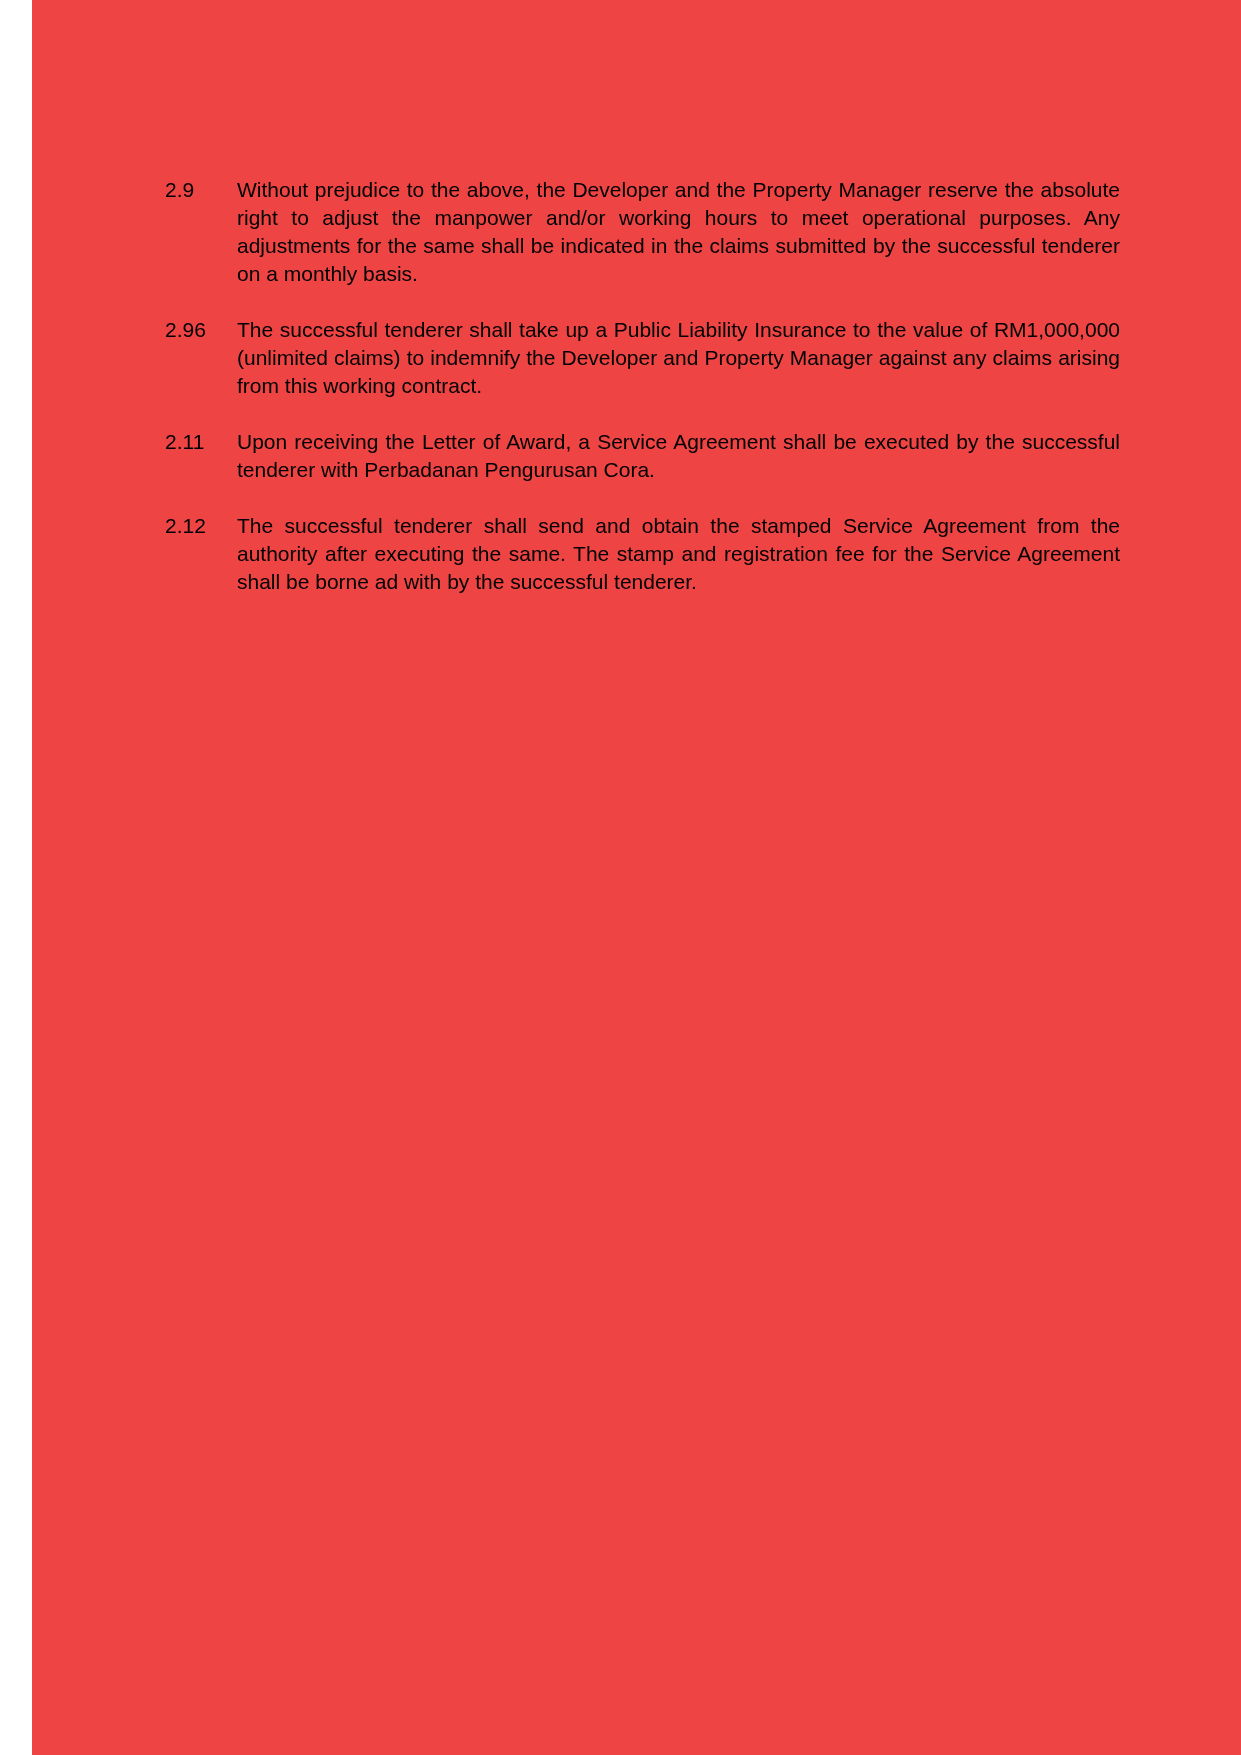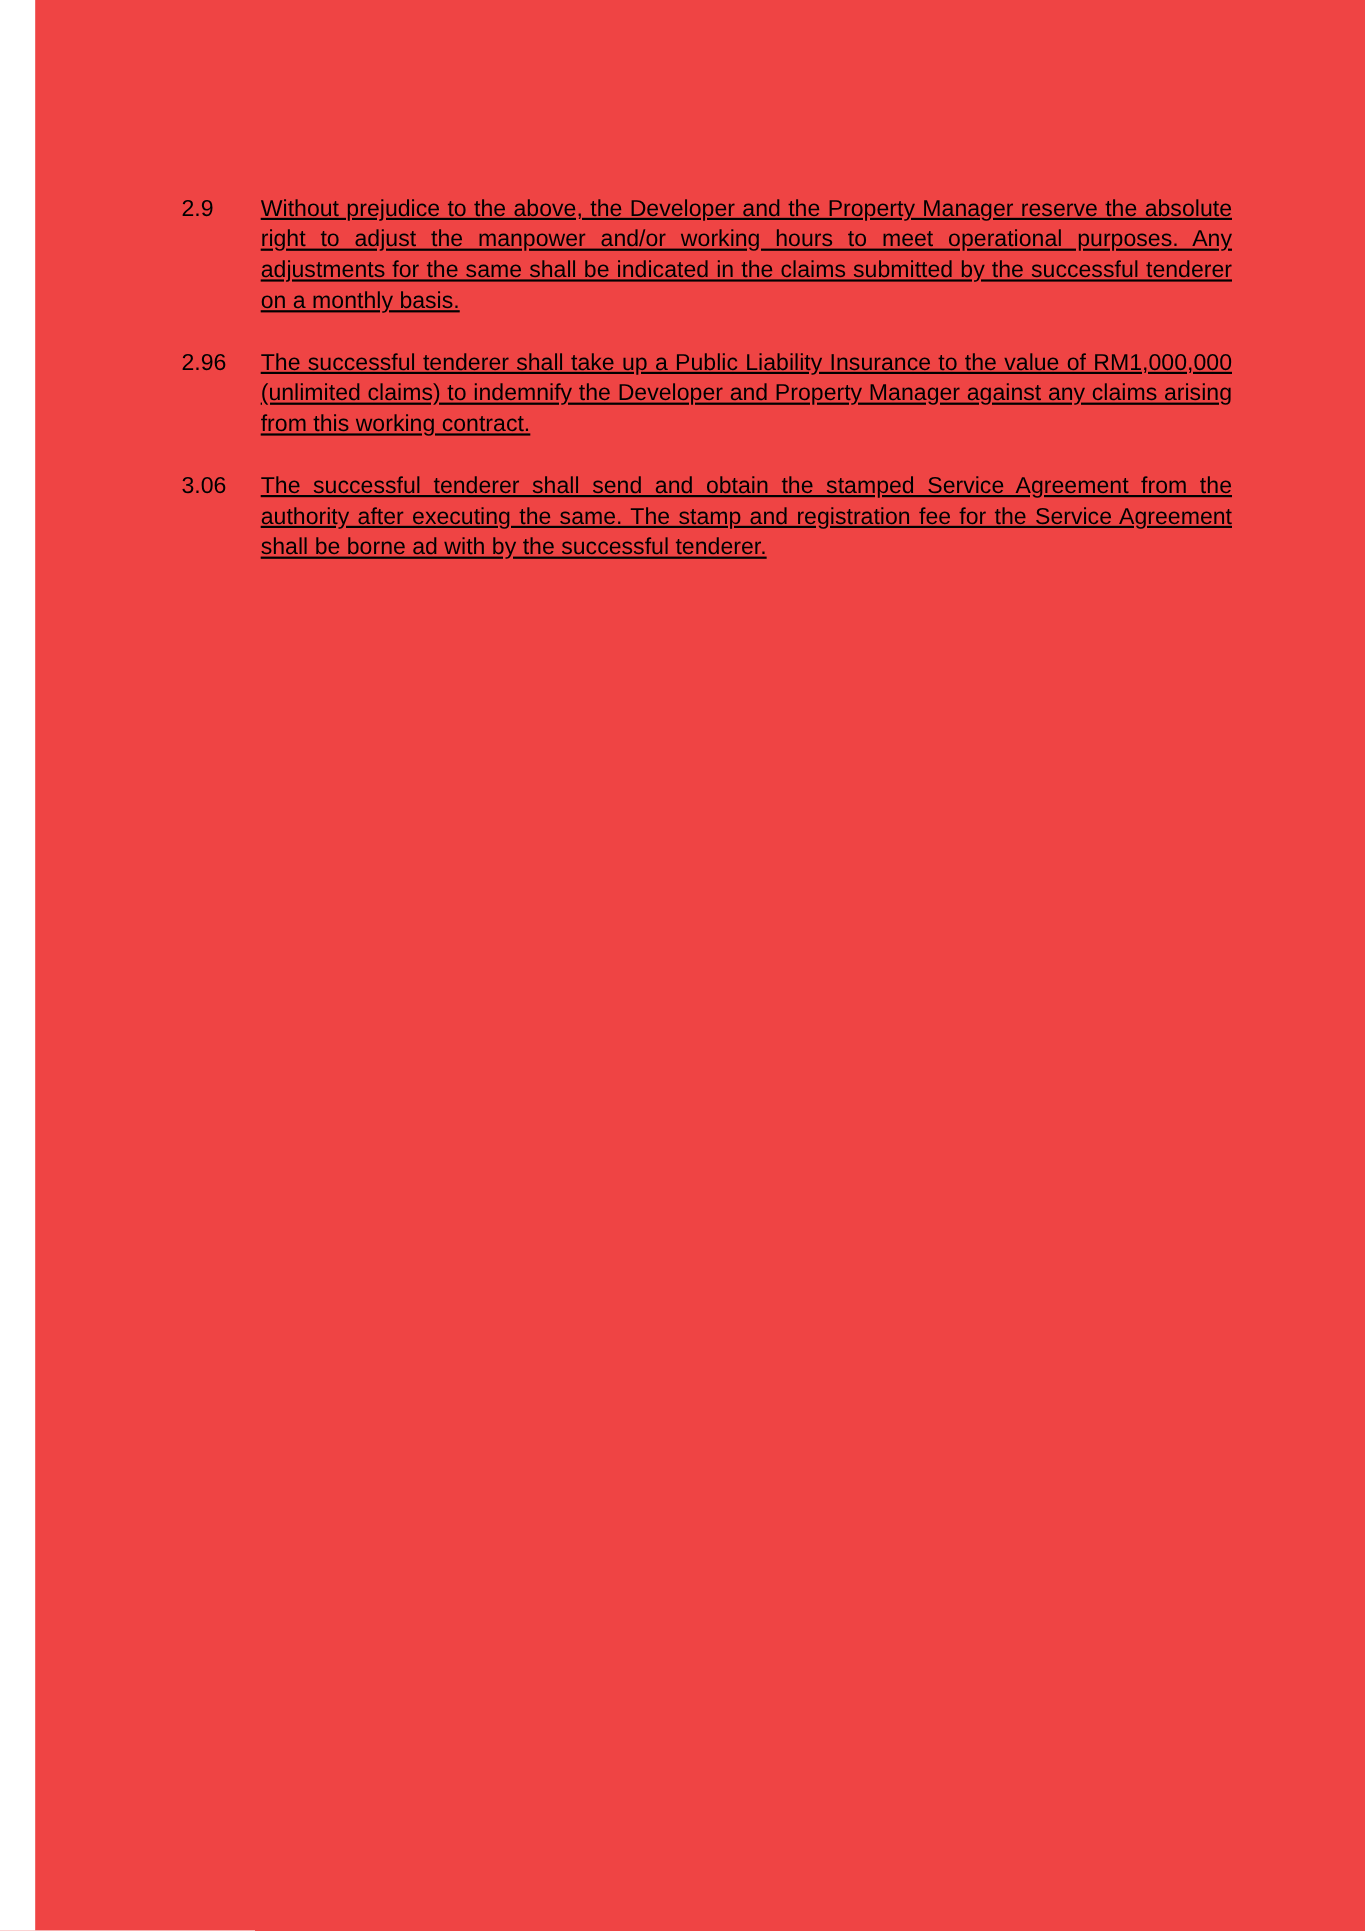--- a/index.html
+++ b/index.html
@@ -30,37 +30,40 @@
     flex: 0 0 72px;
     width: 72px;
     text-align: left;
   }
   .clause-text {
     flex: 1 1 auto;
     width: 883px;
     max-width: 883px;
     text-align: justify;
     text-justify: inter-word;
-    text-decoration: underline;
   }
 </style>
 </head>
 <body>
 
 <div class="page">
 
   <div class="clause">
     <div class="clause-number">2.9</div>
     <div class="clause-text">Without prejudice to the above, the Developer and the Property Manager reserve the absolute right to adjust the manpower and/or working hours to meet operational purposes. Any adjustments for the same shall be indicated in the claims submitted by the successful tenderer on a monthly basis.</div>
   </div>
 
   <div class="clause">
     <div class="clause-number">2.96</div>
     <div class="clause-text">The successful tenderer shall take up a Public Liability Insurance to the value of RM1,000,000 (unlimited claims) to indemnify the Developer and Property Manager against any claims arising from this working contract.</div>
   </div>
 
+  <div class="clause">
+    <div class="clause-number">2.11</div>
+    <div class="clause-text">Upon receiving the Letter of Award, a Service Agreement shall be executed by the successful tenderer with Perbadanan Pengurusan Cora.</div>
+  </div>
 
   <div class="clause">
-    <div class="clause-number">3.06</div>
+    <div class="clause-number">2.12</div>
     <div class="clause-text">The successful tenderer shall send and obtain the stamped Service Agreement from the authority after executing the same. The stamp and registration fee for the Service Agreement shall be borne ad with by the successful tenderer.</div>
   </div>
 
 </div>
 
 </body></html>

